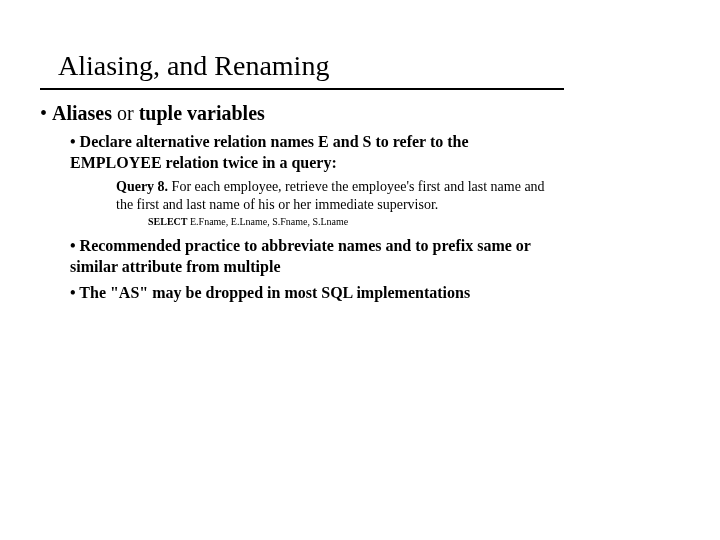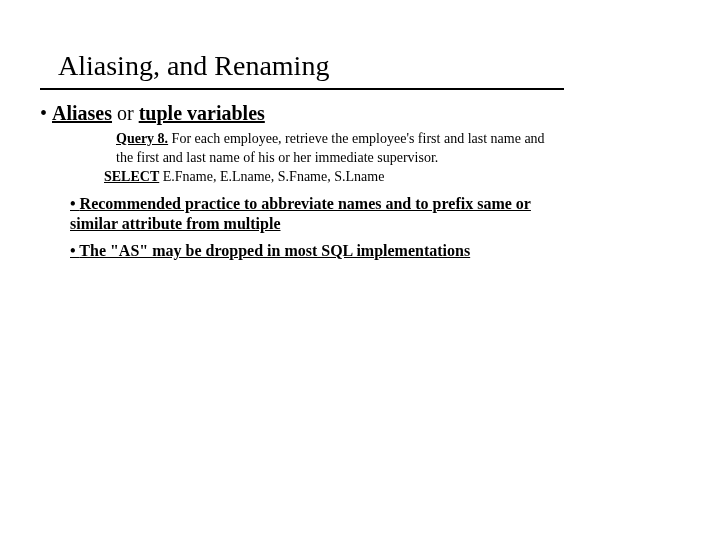--- a/index.html
+++ b/index.html
@@ -40,42 +40,45 @@
     margin-left: 30px;
     margin-top: 6px;
   }
   .lvl3 {
     font-size: 14px;
     line-height: 1.35;
     margin-left: 76px;
     margin-top: 4px;
   }
   .sql {
-    font-size: 14px;
+    font-size: 10px;
     line-height: 1.35;
-    margin-left: 64px;
+    margin-left: 108px;
   }
-  .bold { font-weight: bold; text-decoration: underline; }
+  .bold { font-weight: bold; }
   .mono { font-family: "Courier New", Courier, monospace; font-size: 15px; }
   .block2 {
     margin-top: 7px;
   }
 </style>
 </head>
 <body>
 
 <div class="slide">
 
   <div class="title">Aliasing, and Renaming</div>
   <hr class="hr">
 
   <div class="lvl1">
     <span>• </span><span class="bold">Aliases</span><span> or </span><span class="bold">tuple variables</span>
   </div>
 
+  <div class="lvl2 bold">
+    <span>• </span><span>Declare alternative relation names E and S to refer to the EMPLOYEE relation twice in a query:</span>
+  </div>
 
   <div class="lvl3">
     <span class="bold">Query 8.</span><span> For each employee, retrieve the employee's first and last name and the first and last name of his or her immediate supervisor.</span>
   </div>
 
   <div class="sql">
     <span class="bold">SELECT</span><span>   E.Fname, E.Lname, S.Fname, S.Lname</span>
   </div>
 
   <div class="block2">

